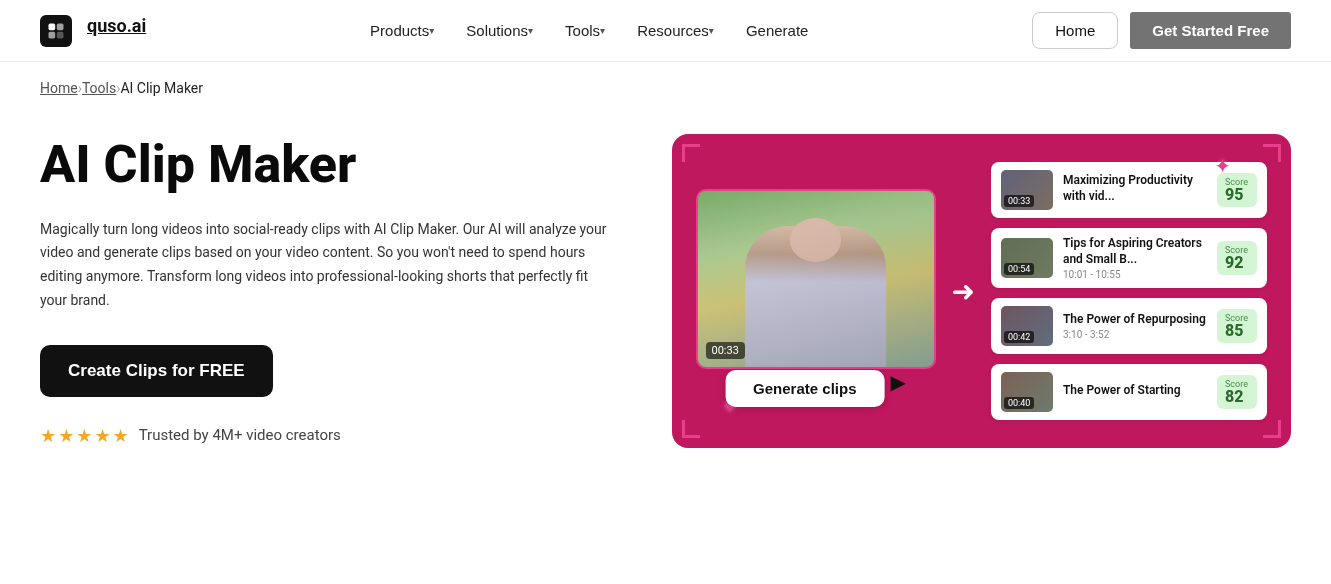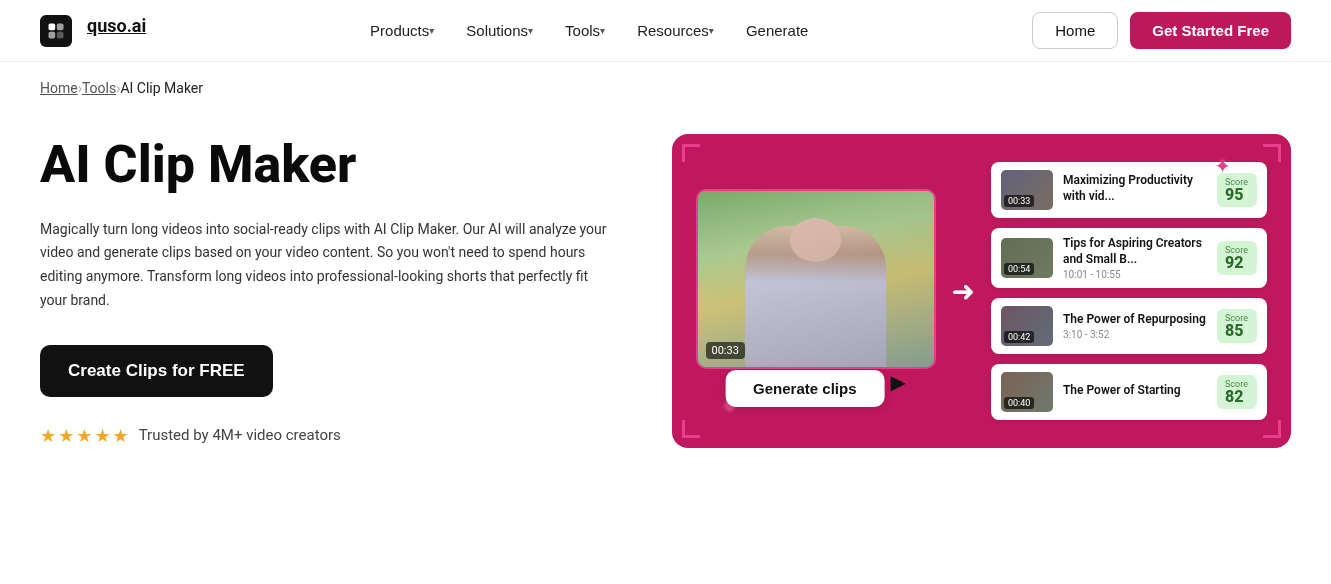--- a/index.html
+++ b/index.html
@@ -24,21 +24,21 @@
       border-radius: 6px; border: none; background: none;
     }
     .nav-link .chevron { font-size: 10px; color: #555; }
     .nav-actions { display: flex; align-items: center; gap: 12px; }
     .btn-login {
       padding: 9px 22px; font-size: 15px; border: 1.5px solid #ccc;
       border-radius: 8px; background: #fff; cursor: pointer; color: #111;
     }
     .btn-cta {
       padding: 10px 22px; font-size: 15px; font-weight: 600;
-      border: none; border-radius: 8px; background: #be185d; color: #fff; cursor: pointer;
+      border: none; border-radius: 3px; background: #737373; color: #fff; cursor: pointer;
     }
 
     
     .breadcrumb {
       display: flex; align-items: center; gap: 0;
       padding: 18px 40px; font-size: 14px; color: #555;
     }
     .breadcrumb a { color: #555; text-decoration: underline; cursor: pointer; }
     .breadcrumb .sep { color: #aaa; }
     .breadcrumb .current { color: #222; }

